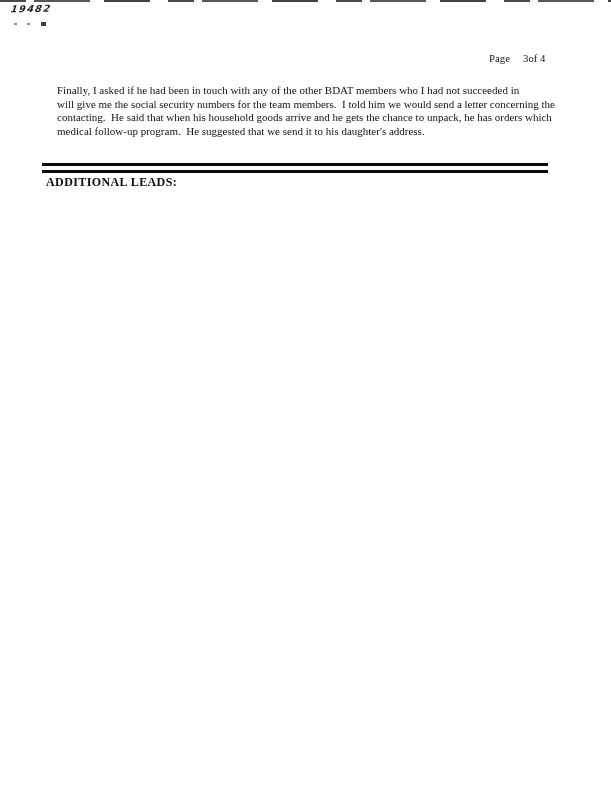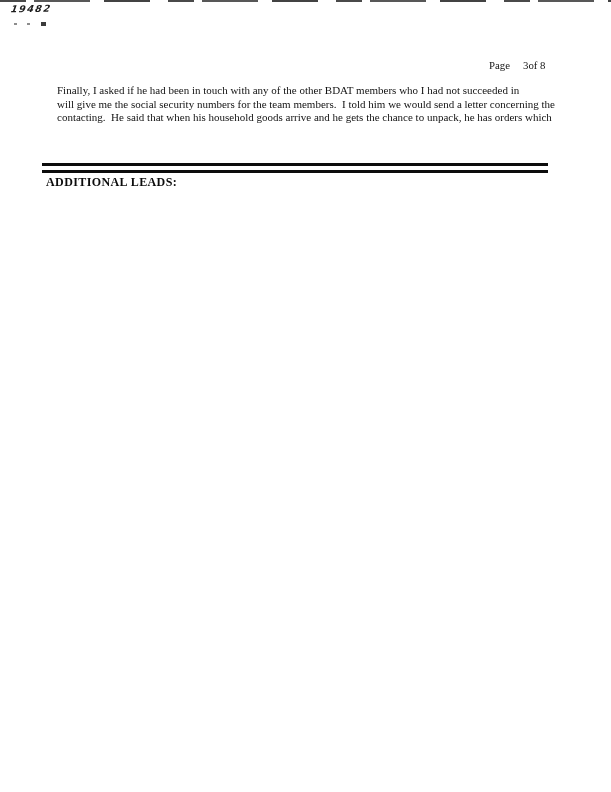--- a/index.html
+++ b/index.html
@@ -63,21 +63,21 @@
     top: 1px;
     background: #8d8d8d;
   }
   .stray-marks .m1 { left: 0px;  width: 3px; height: 2px; }
   .stray-marks .m2 { left: 13px; width: 3px; height: 2px; }
   .stray-marks .m3 { left: 27px; width: 5px; height: 4px; background: #3b3b3b; top: 0; }
 
   
   .page-header {
     position: absolute;
-    top: 59px;
+    top: 52px;
     left: 489px;
     display: flex;
     gap: 13px;
     font-size: 10.8px;
     color: #141414;
   }
 
   
   .paragraph {
     position: absolute;
@@ -125,26 +125,27 @@
   <div class="handwritten">19482</div>
 
   <div class="stray-marks">
     <span class="m1"></span>
     <span class="m2"></span>
     <span class="m3"></span>
   </div>
 
   <div class="page-header">
     <span>Page</span>
-    <span>3of 8</span>
+    <span>3of 4</span>
   </div>
 
   <div class="paragraph">
       <div>Finally, I asked if he had been in touch with any of the other BDAT members who I had not succeeded in</div>
       <div>will give me the social security numbers for the team members.  I told him we would send a letter concerning the</div>
       <div>contacting.  He said that when his household goods arrive and he gets the chance to unpack, he has orders which</div>
+      <div>medical follow-up program.  He suggested that we send it to his daughter's address.</div>
     </div>
 
   <div class="double-rule"></div>
 
   <div class="leads-heading">ADDITIONAL LEADS:</div>
 
 </div>
 
 </body></html>

